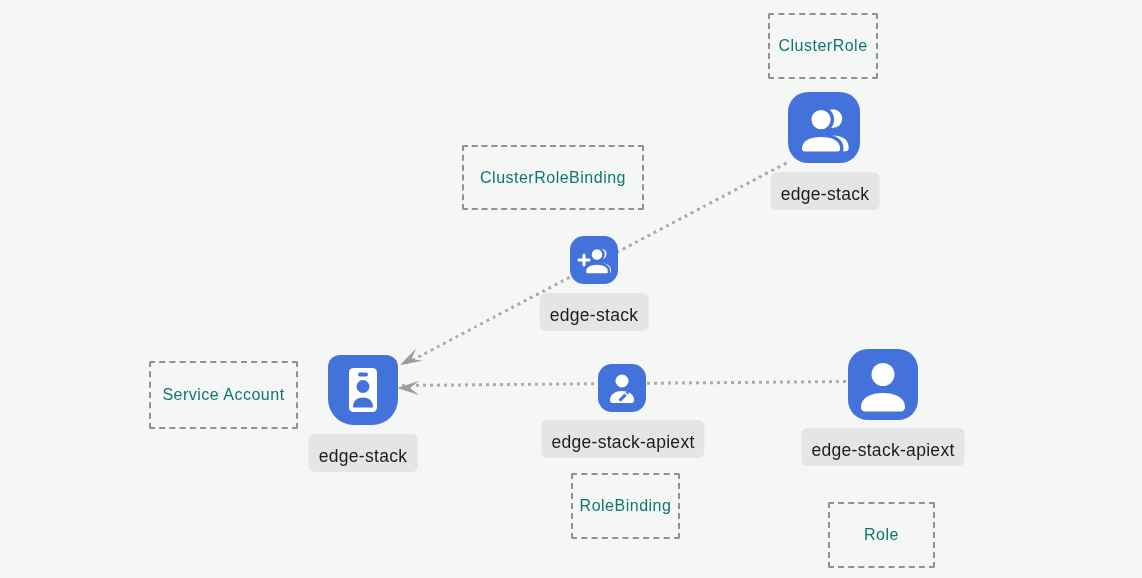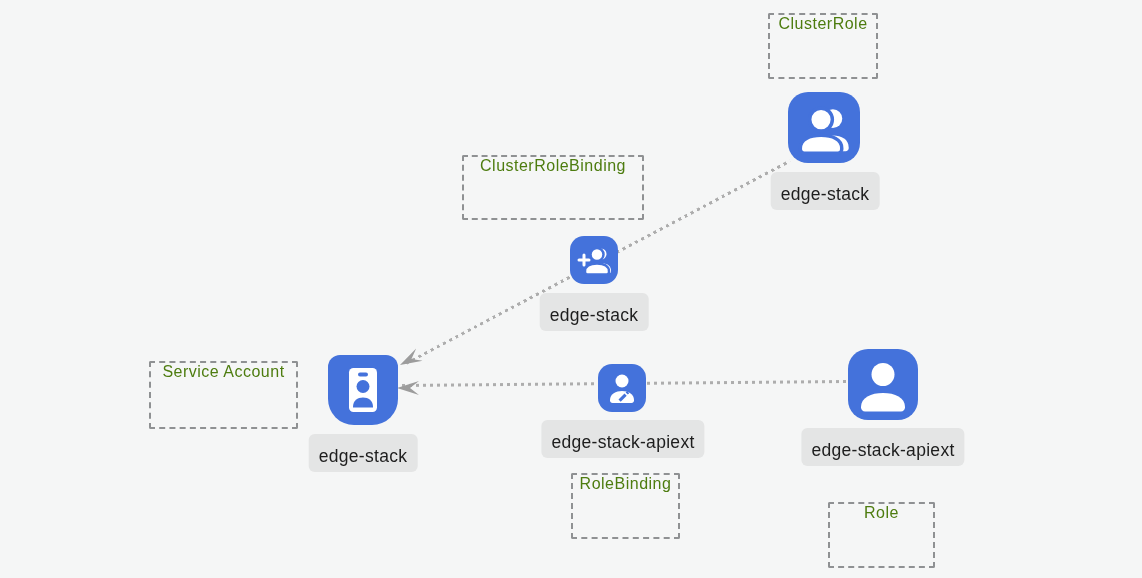--- a/index.html
+++ b/index.html
@@ -11,29 +11,30 @@
     overflow: hidden;
     font-family: "Liberation Sans", sans-serif;
   }
 
   
   .dashed-box {
     position: absolute;
     border: 2px dashed #8f9193;
     border-radius: 2px;
     display: flex;
+    align-items: center;
     justify-content: center;
-    color: #4d7c0f;
+    color: #0f766e;
     font-size: 16px;
     letter-spacing: 0.5px;
     z-index: 1;
     box-sizing: border-box;
   }
   #box-cluster-role        { left: 768px; top: 13px;  width: 110px; height: 66px; }
-  #box-cluster-role-binding{ left: 462px; top: 155px; width: 182px; height: 65px; }
+  #box-cluster-role-binding{ left: 462px; top: 145px; width: 182px; height: 65px; }
   #box-service-account     { left: 149px; top: 361px; width: 149px; height: 68px; }
   #box-role-binding        { left: 571px; top: 473px; width: 109px; height: 66px; }
   #box-role                { left: 828px; top: 502px; width: 107px; height: 66px; }
 
   
   .dotted-line {
     position: absolute;
     height: 3px;
     background-image: repeating-linear-gradient(to right, #adadad 0 3px, transparent 3px 7px);
     transform-origin: 0 50%;

